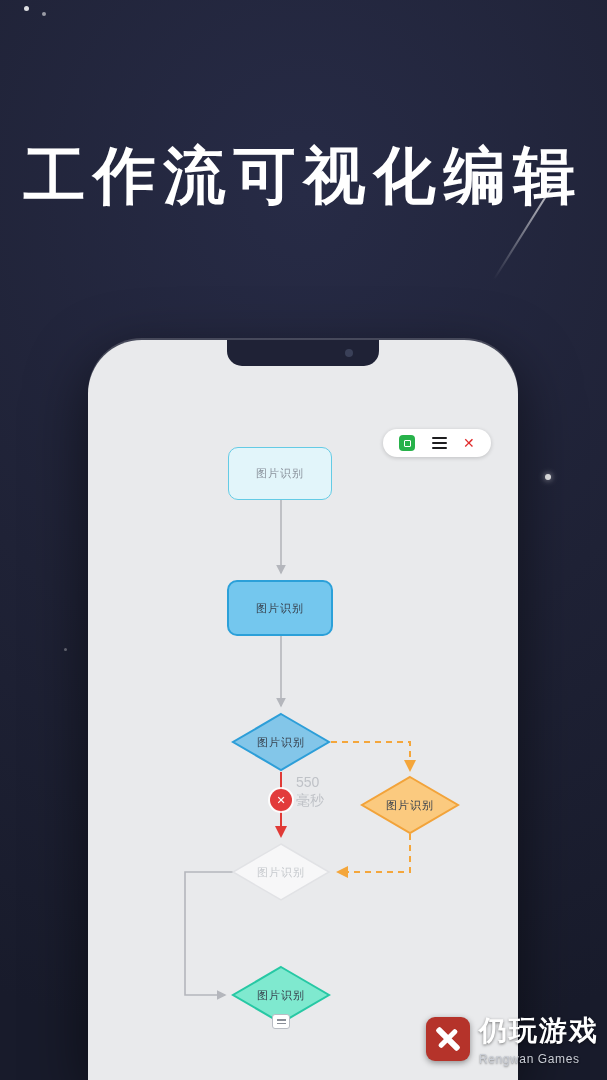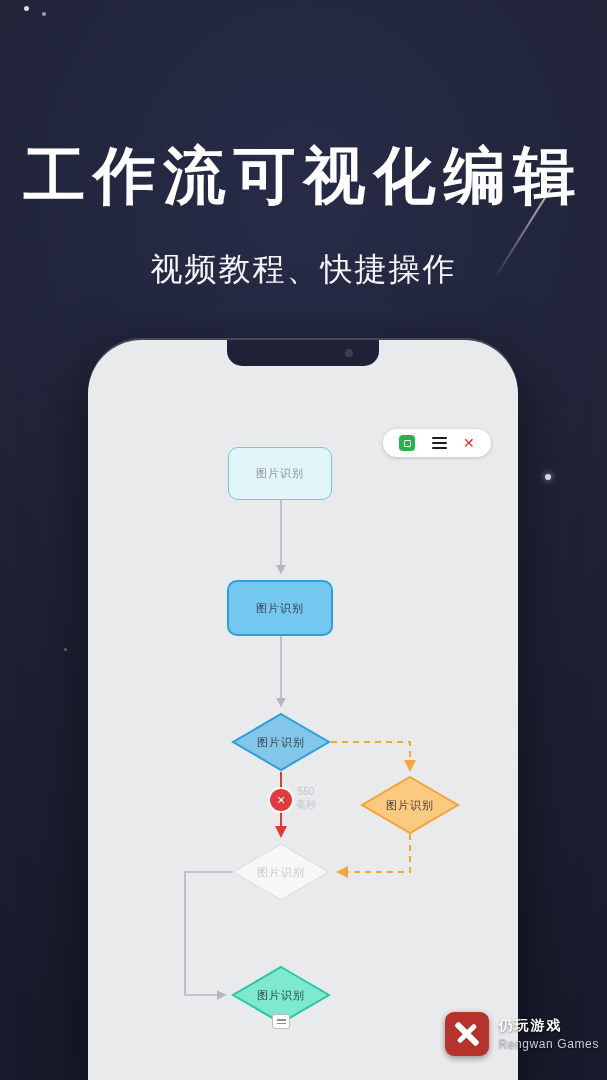--- a/index.html
+++ b/index.html
@@ -71,55 +71,54 @@
   .d-teal polygon   { fill:#7fe9cf; stroke:#27c8a4; stroke-width:2; }
 
   .lbl { font-size:11px; color:#37404d; letter-spacing:1px;font-family:Liberation Mono, monospace; }
   .node-start .lbl { color:#8a929c; }
   .d-faded .lbl { color:#c6c9cd; }
 
   .err-badge { position:absolute; left:182px; top:449px; width:22px; height:22px;
     border-radius:50%; background:#e23b3b; color:#ffffff; font-size:11px; font-weight:900;
     display:flex; align-items:center; justify-content:center;
     box-shadow:0 0 0 2px rgba(255,255,255,.85); cursor:pointer; }
-  .edge-label { position:absolute; left:208px; top:446px; font-size:10px; line-height:1.25;
-    color:#bfc2c7; text-align:center; }
+  .edge-label { position:absolute; left:208px; top:434px; font-size:14px; line-height:1.25;
+    color:#bfc2c7; text-align:left; }
   .edge-label span { display:block; }
 
   .note-badge { position:absolute; left:184px; top:674px; width:18px; height:15px;
     background:#ffffff; border:1px solid #b9bdc4; border-radius:3px;
     display:flex; flex-direction:column; align-items:center; justify-content:center; gap:2px; }
   .note-badge i { display:block; width:9px; height:1.5px; background:#8a8f98; }
 
   
   .watermark { position:absolute; right:8px; top:1012px; display:flex; align-items:center; gap:9px; z-index:5; }
   .wm-logo { position:relative; width:44px; height:44px; border-radius:9px; background:#b5332a;
     box-shadow:0 2px 6px rgba(0,0,0,.4); overflow:hidden; }
   .wm-logo i { position:absolute; left:7px; top:19px; width:30px; height:6px; background:#ffffff; border-radius:2px; }
   .wm-logo i.x1 { transform:rotate(45deg); }
   .wm-logo i.x2 { transform:rotate(-45deg); width:24px; left:10px; height:5px; }
   .wm-text { display:flex; flex-direction:column; }
-  .wm-name { color:#ffffff; font-size:14px; font-weight:700; letter-spacing:2px;
+  .wm-name { color:#ffffff; font-size:28px; font-weight:700; letter-spacing:2px;
     text-shadow:0 1px 3px rgba(0,0,0,.5); }
   .wm-sub { color:#c9cdd5; font-size:12px; letter-spacing:.6px; margin-top:2px;
     text-shadow:0 1px 2px rgba(0,0,0,.5); }
 </style>
 </head>
 <body>
 
 <div class="page">
 
   <div class="sparkle s1"></div>
   <div class="sparkle s2"></div>
   <div class="sparkle s3"></div>
   <div class="sparkle s4"></div>
   <div class="comet"></div>
 
   <h1 class="hero-title">工作流可视化编辑</h1>
-  <div class="hero-subtitle">视频教程、快捷操作</div>
 
   <div class="phone">
     <div class="canvas">
 
       <svg class="edges" viewBox="0 0 430 740">
         <defs>
           <marker id="ag" markerWidth="8" markerHeight="8" refX="5" refY="3" orient="auto">
             <path d="M0,0 L6,3 L0,6 z" fill="#b4b6bc"></path>
           </marker>
           <marker id="ar" markerWidth="8" markerHeight="8" refX="5" refY="3" orient="auto">

